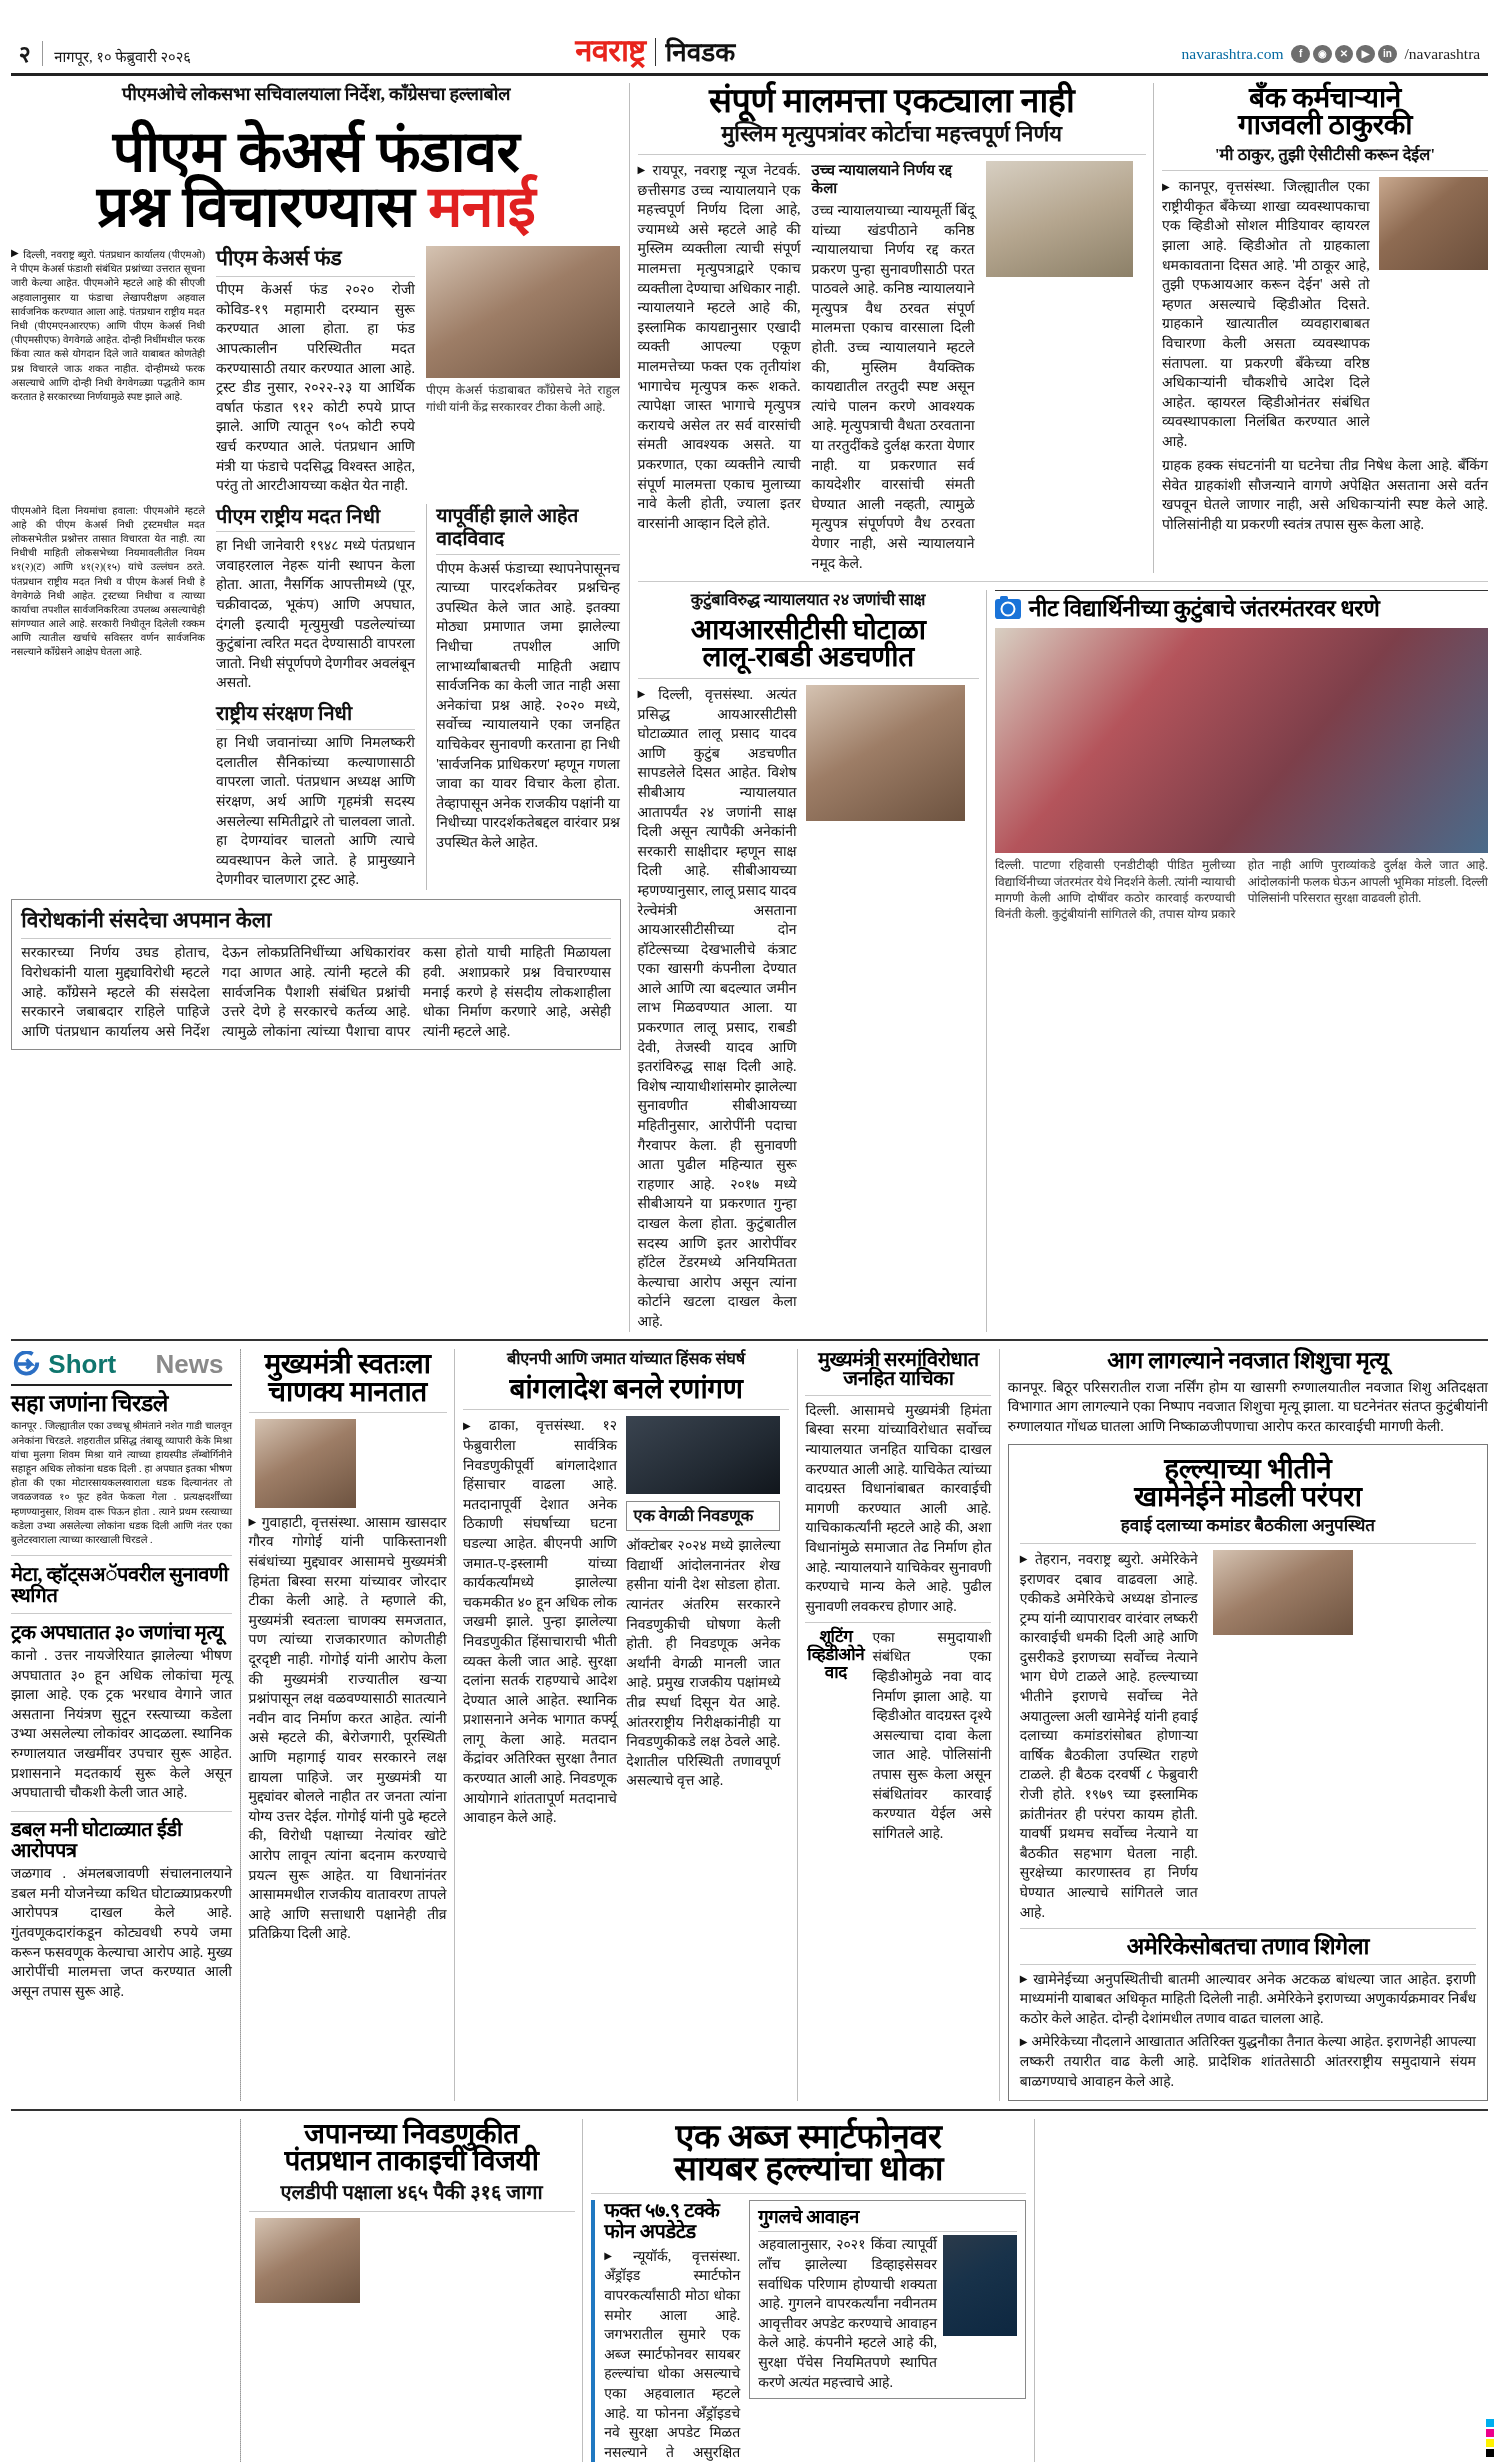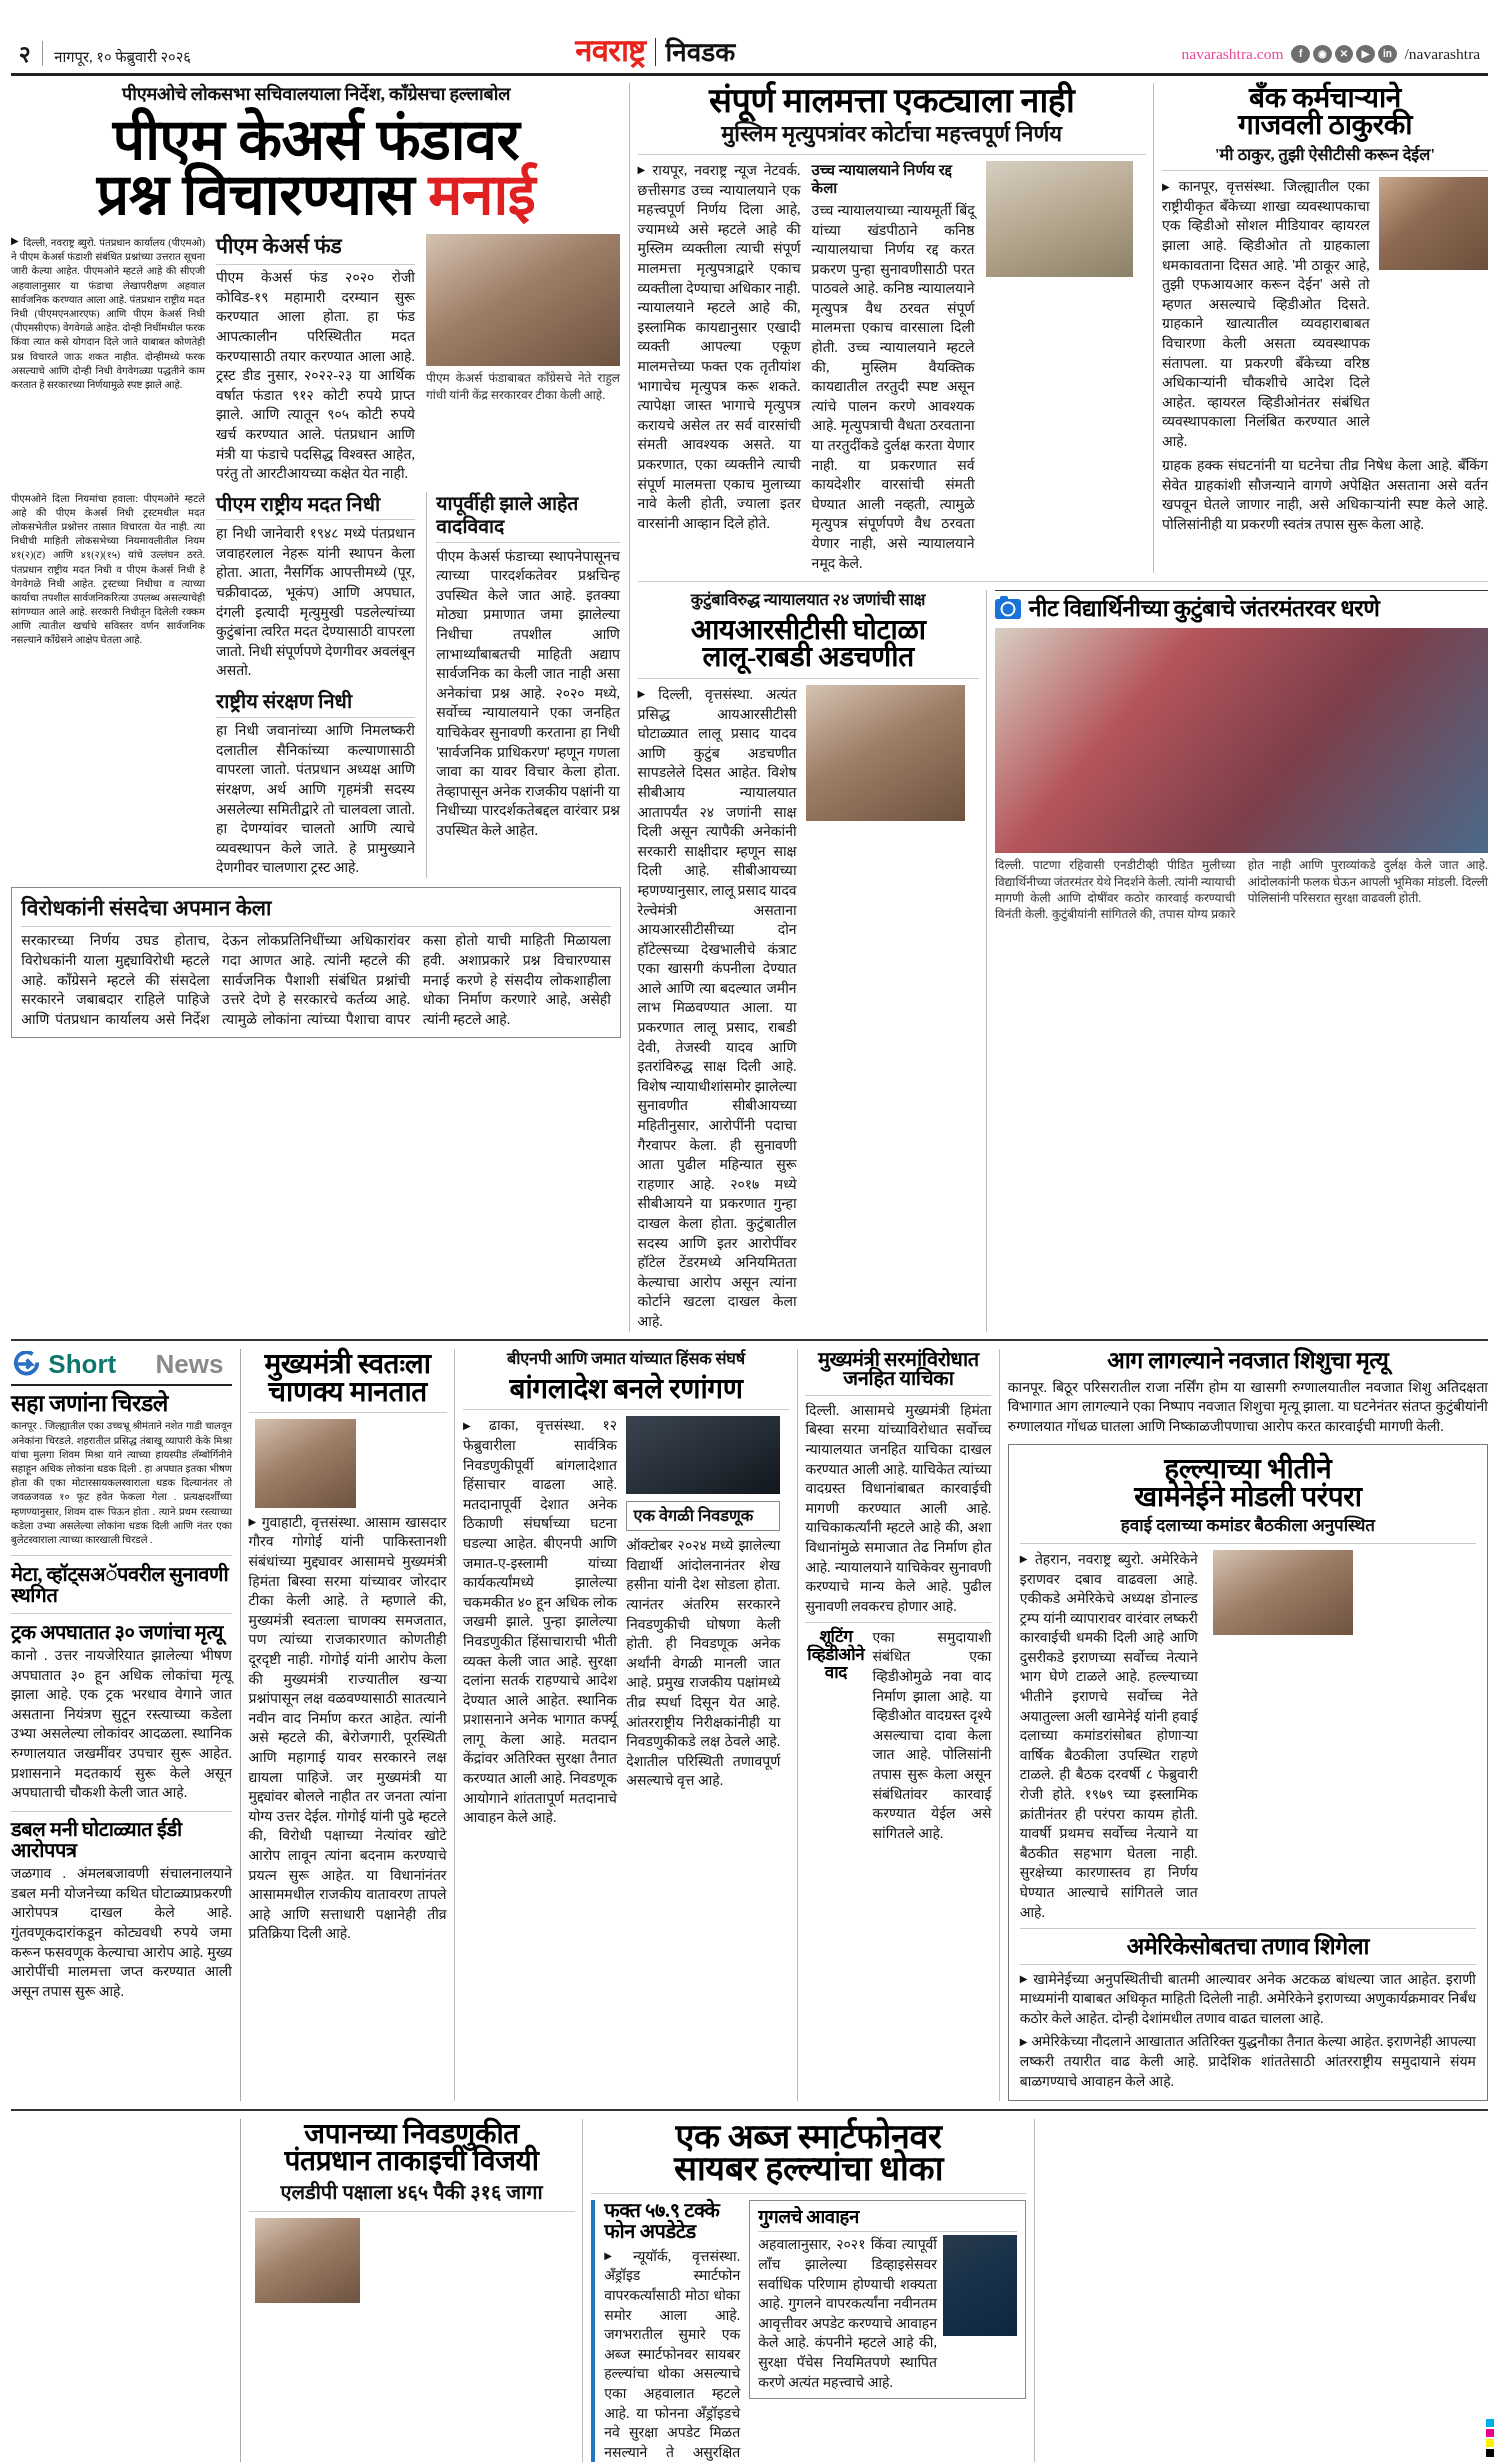--- a/index.html
+++ b/index.html
@@ -30,21 +30,21 @@
   .mh-pageno { font-size: 23px; font-weight: bold; color: #1a1a1a; line-height: 1; }
   .mh-divider { width: 1.6px; height: 25px; background: #999; }
   .mh-date { font-size: 14.7px; color: #1a1a1a; line-height: 1.1; padding-bottom: 1.6px; }
   .mh-center { display: flex; align-items: flex-end; gap: 9.3px; transform: translateX(-31px); }
   .mh-logo {
     font-size: 31px; font-weight: bold; color: #e8241c; letter-spacing: -0.8px; line-height: 1;
   }
   .mh-bar { width: 1.6px; height: 28px; background: #333; }
   .mh-sub { font-size: 26px; font-weight: bold; color: #111; line-height: 1; }
   .mh-right { display: flex; align-items: center; gap: 7.8px; padding-bottom: 3.1px; }
-  .mh-url { font-size: 15.5px; color: #ec4899; }
+  .mh-url { font-size: 15.5px; color: #0369a1; }
   .mh-handle { font-size: 15.5px; color: #222; }
   .socials { display: flex; gap: 3.1px; align-items: center; }
   .soc {
     width: 18.6px; height: 18.6px; border-radius: 50%;
     background: #6e6e6e; color: #fff; font-size: 10px;
     display: flex; align-items: center; justify-content: center;
     font-family: "Liberation Sans", sans-serif; font-weight: bold;
   }
   .rule-double { border-top: 2.3px solid #222; border-bottom: 0.8px solid #222; height: 3.9px; margin: 1.6px 0 6.2px; }
 
@@ -169,21 +169,21 @@
       </div>
       <div class="mh-handle">/navarashtra</div>
     </div>
   </div>
   <div class="rule-double"></div>
 
   <div class="band">
 
     <div class="col" style="width:613px">
       <div class="kicker">पीएमओचे लोकसभा सचिवालयाला निर्देश, काँग्रेसचा हल्लाबोल</div>
-      <div class="headline h-xxl" style="margin-top:5px">पीएम केअर्स फंडावर</div>
+      <div class="headline h-xxl" style="margin-top:17px">पीएम केअर्स फंडावर</div>
       <div class="headline h-xxl" style="margin-top:-4.7px">
         <span>प्रश्न विचारण्यास </span><span class="red">मनाई</span>
       </div>
 
       <div style="display:flex; gap:11px; margin-top:9.3px">
         <div style="width:194px">
           <div class="body lead-mark">दिल्ली, नवराष्ट्र ब्युरो. पंतप्रधान कार्यालय (पीएमओ) ने पीएम केअर्स फंडाशी संबंधित प्रश्नांच्या उत्तरात सूचना जारी केल्या आहेत. पीएमओने म्हटले आहे की सीएजी अहवालानुसार या फंडाचा लेखापरीक्षण अहवाल सार्वजनिक करण्यात आला आहे. पंतप्रधान राष्ट्रीय मदत निधी (पीएमएनआरएफ) आणि पीएम केअर्स निधी (पीएमसीएफ) वेगवेगळे आहेत. दोन्ही निधींमधील फरक किंवा त्यात कसे योगदान दिले जाते याबाबत कोणतेही प्रश्न विचारले जाऊ शकत नाहीत. दोन्हीमध्ये फरक असल्याचे आणि दोन्ही निधी वेगवेगळ्या पद्धतीने काम करतात हे सरकारच्या निर्णयामुळे स्पष्ट झाले आहे.</div>
         </div>
         <div style="width:199px">
           <div class="subhead subhead-l h-xs" style="font-size:21px">पीएम केअर्स फंड</div>

